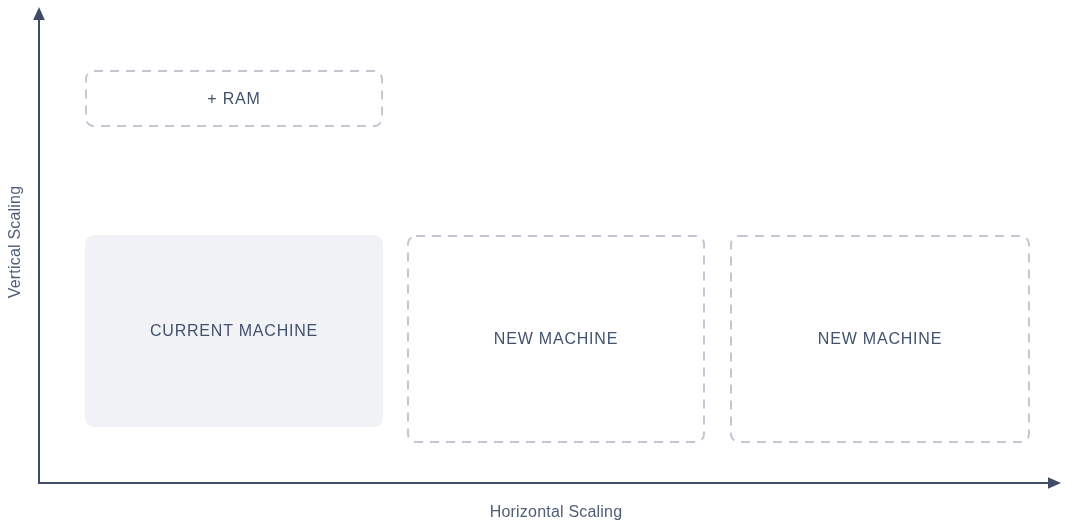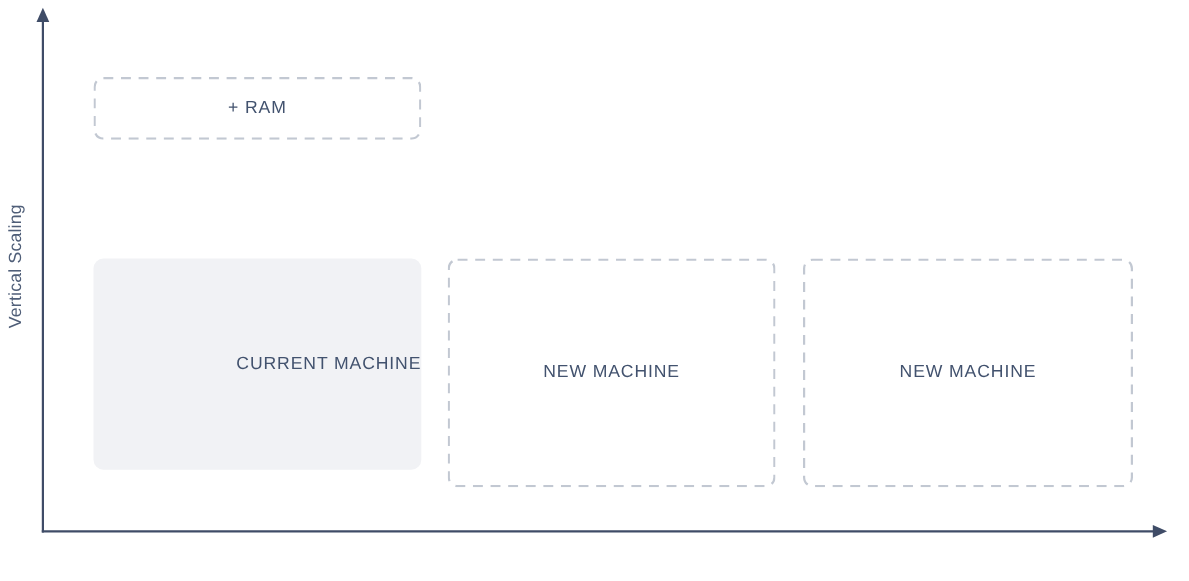--- a/index.html
+++ b/index.html
@@ -76,38 +76,39 @@
     fill: none;
     stroke: var(--dashed-border, #c2c8d2);
     stroke-width: 2;
     stroke-dasharray: 9 7;
   }
   .filled {
     background: var(--current-fill, #f1f2f5);
   }
   #ram-box     { left: 85px;  top: 70px;  width: 298px; height: 57px; }
   #cpu-box     { left: 85px;  top: 152px; width: 298px; height: 57px; }
-  #current-box { left: 85px;  top: 235px; width: 298px; height: 192px; justify-content: flex-end; }
+  #current-box { left: 85px;  top: 235px; width: 298px; height: 192px; }
   #new-box-1   { left: 407px; top: 235px; width: 298px; height: 208px; }
   #new-box-2   { left: 730px; top: 235px; width: 300px; height: 208px; }
 </style>
 </head>
 <body>
 
 <div class="canvas">
 
   <svg class="axes" width="1081" height="528" viewBox="0 0 1081 528" aria-hidden="true">
     <line x1="39" y1="484" x2="39" y2="18"></line>
     <polygon points="39,7 33.2,20 44.8,20"></polygon>
     <line x1="38" y1="483" x2="1050" y2="483"></line>
     <polygon points="1061,483 1048,477.2 1048,488.8"></polygon>
   </svg>
 
   <div class="axis-label y">Vertical Scaling</div>
 
+  <div class="axis-label x">Horizontal Scaling</div>
 
   <div class="box" id="ram-box">
     <svg class="dash-svg" width="298" height="57" viewBox="0 0 298 57" aria-hidden="true">
       <rect x="1" y="1" width="296" height="55" rx="8"></rect>
     </svg>
     <span class="box-label">+ RAM</span>
   </div>
 
 
   <div class="box filled" id="current-box">

